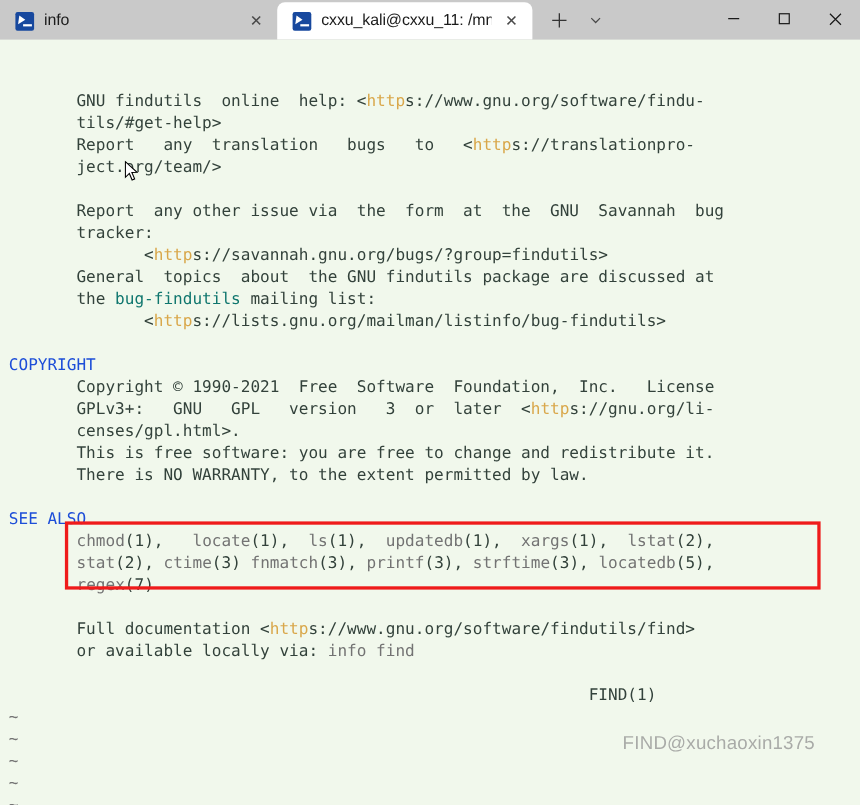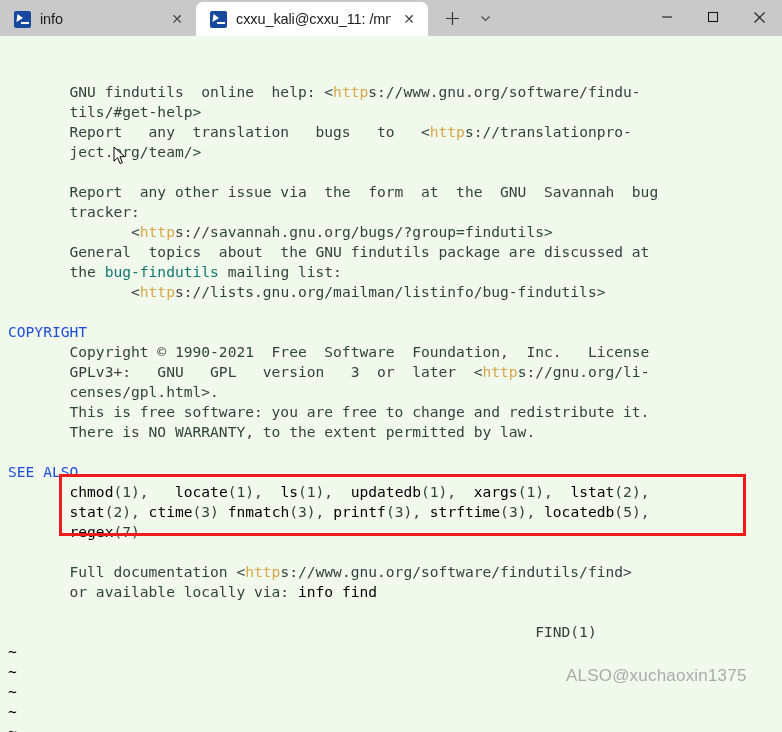--- a/index.html
+++ b/index.html
@@ -24,21 +24,21 @@
     display: flex; align-items: center;
     padding: 0 10px 0 14px;
     gap: 9px;
     font-family: "Liberation Sans", sans-serif;
     font-size: 14.5px;
     color: #1b1b1b;
     border-top-left-radius: 7px;
     border-top-right-radius: 7px;
     position: relative;
   }
-  .tab.inactive { width: 196px; background: #c9c9c9; }
+  .tab.inactive { width: 252px; background: #c9c9c9; }
   .tab.active   { width: 232px; background: #ffffff; }
   .tab-label {
     flex: 1 1 auto;
     white-space: nowrap;
     overflow: hidden;
     letter-spacing: -0.1px;
   }
   .tab-close {
     width: 18px; height: 18px;
     flex: 0 0 18px;
@@ -101,21 +101,21 @@
     font-size: 14.6px;
     line-height: 20px;
     padding: 6px 0 0 0;
     white-space: pre;
     overflow: hidden;
   }
   .line { height: 20px; padding-left: 8px; }
   .url   { color: #d9a74a; }
   .hdr   { color: #1d4ed8; }
   .green { color: #0f766e; }
-  .cyan  { color: #000000; }
+  .cyan  { color: #737373; }
 
   
   #redbox {
     position: absolute;
     left: 59px; top: 474px;
     width: 687px; height: 62px;
     border: 3px solid #ef1b1b;
     pointer-events: none;
   }
 
@@ -191,19 +191,19 @@
   </div>
 </div>
 
 <div id="terminal">
   <div id="term-lines"><div class="line"><span>       GNU findutils  online  help: &lt;</span><span class="url">http</span><span>s://www.gnu.org/software/findu-</span></div><div class="line"><span>       tils/#get-help&gt;</span></div><div class="line"><span>       Report   any  translation   bugs   to   &lt;</span><span class="url">http</span><span>s://translationpro-</span></div><div class="line"><span>       ject.org/team/&gt;</span></div><div class="line">&nbsp;</div><div class="line"><span>       Report  any other issue via  the  form  at  the  GNU  Savannah  bug</span></div><div class="line"><span>       tracker:</span></div><div class="line"><span>              &lt;</span><span class="url">http</span><span>s://savannah.gnu.org/bugs/?group=findutils&gt;</span></div><div class="line"><span>       General  topics  about  the GNU findutils package are discussed at</span></div><div class="line"><span>       the </span><span class="green">bug-findutils</span><span> mailing list:</span></div><div class="line"><span>              &lt;</span><span class="url">http</span><span>s://lists.gnu.org/mailman/listinfo/bug-findutils&gt;</span></div><div class="line">&nbsp;</div><div class="line"><span class="hdr">COPYRIGHT</span></div><div class="line"><span>       Copyright © 1990-2021  Free  Software  Foundation,  Inc.   License</span></div><div class="line"><span>       GPLv3+:   GNU   GPL   version   3  or  later  &lt;</span><span class="url">http</span><span>s://gnu.org/li-</span></div><div class="line"><span>       censes/gpl.html&gt;.</span></div><div class="line"><span>       This is free software: you are free to change and redistribute it.</span></div><div class="line"><span>       There is NO WARRANTY, to the extent permitted by law.</span></div><div class="line">&nbsp;</div><div class="line"><span class="hdr">SEE ALSO</span></div><div class="line"><span>       </span><span class="cyan">chmod</span><span>(1),   </span><span class="cyan">locate</span><span>(1),  </span><span class="cyan">ls</span><span>(1),  </span><span class="cyan">updatedb</span><span>(1),  </span><span class="cyan">xargs</span><span>(1),  </span><span class="cyan">lstat</span><span>(2),</span></div><div class="line"><span>       </span><span class="cyan">stat</span><span>(2), </span><span class="cyan">ctime</span><span>(3) </span><span class="cyan">fnmatch</span><span>(3), </span><span class="cyan">printf</span><span>(3), </span><span class="cyan">strftime</span><span>(3), </span><span class="cyan">locatedb</span><span>(5),</span></div><div class="line"><span>       </span><span class="cyan">regex</span><span>(7)</span></div><div class="line">&nbsp;</div><div class="line"><span>       Full documentation &lt;</span><span class="url">http</span><span>s://www.gnu.org/software/findutils/find&gt;</span></div><div class="line"><span>       or available locally via: </span><span class="cyan">info find</span></div><div class="line">&nbsp;</div><div class="line"><span>                                                            FIND(1)</span></div><div class="line"><span class="cyan">~</span></div><div class="line"><span class="cyan">~</span></div><div class="line"><span class="cyan">~</span></div><div class="line"><span class="cyan">~</span></div><div class="line"><span class="cyan">~</span></div></div>
   
 </div>
 
 <div id="redbox"></div>
 
-<div id="watermark">ALSO@xuchaoxin1375</div>
+<div id="watermark">FIND@xuchaoxin1375</div>
 
 <div id="mouse" style="left: 113px; top: 146px;">
   <svg width="13" height="20" viewBox="0 0 13 20" aria-hidden="true">
     <path d="M1 1 L1 15.2 L4.6 11.7 L7.1 17.6 L9.4 16.6 L6.9 10.8 L11.6 10.6 Z" fill="#ffffff" stroke="#000000" stroke-width="1"></path>
   </svg>
 </div>
 
 </body></html>

